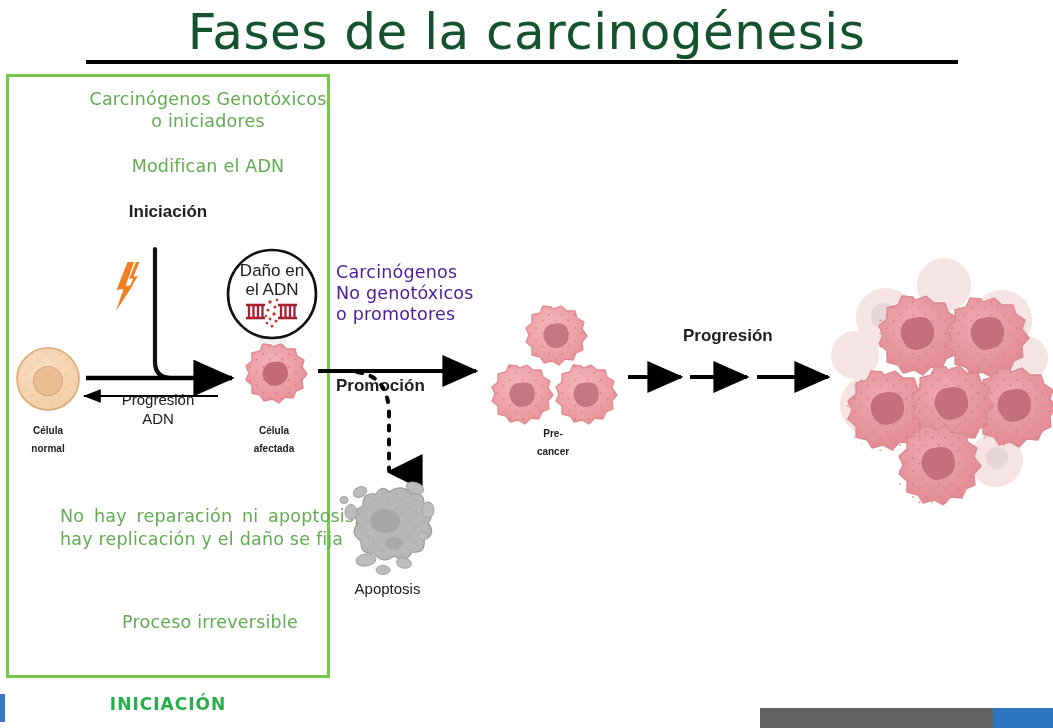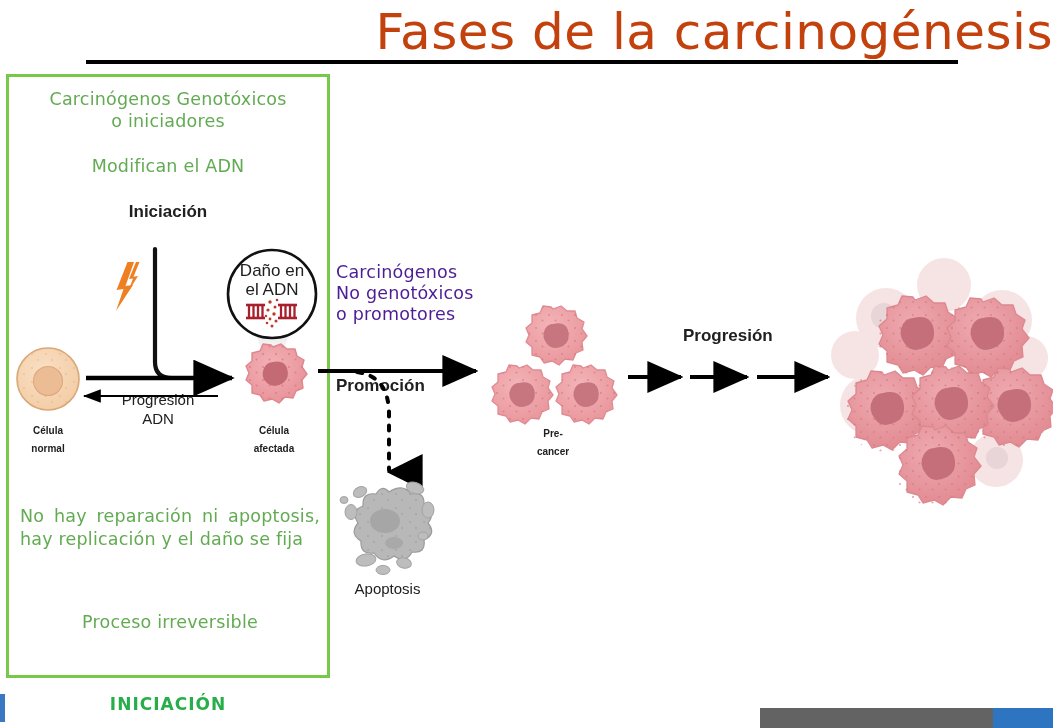--- a/index.html
+++ b/index.html
@@ -16,26 +16,26 @@
     height: 728px;
     background: #ffffff;
     overflow: hidden;
   }
   .abs { position: absolute; }
 
   
   #title {
     left: 0; top: 2px;
     width: 1053px;
-    text-align: right;
+    text-align: center;
     font-family: "DejaVu Sans", sans-serif;
     font-size: 50px;
     font-weight: 400;
     letter-spacing: 0.5px;
-    color: #c2410c;
+    color: #14532d;
     line-height: 60px;
     white-space: nowrap;
   }
   #title-underline {
     left: 86px; top: 60px;
     width: 872px; height: 4px;
     background: #000000;
   }
 
   
@@ -45,20 +45,21 @@
     border: 3px solid #78c94a;
     box-sizing: border-box;
     background: transparent;
   }
   .green-text {
     color: #62ab52;
     font-family: "DejaVu Sans", sans-serif;
     font-size: 17.5px;
     line-height: 22px;
     letter-spacing: 0.2px;
+    margin-left: 40px;
   }
   #gt-carcinogenos {
     left: 12px; top: 88px; width: 312px;
     text-align: center;
   }
   #gt-modifican {
     left: 12px; top: 155px; width: 312px;
     text-align: center;
   }
   #gt-nohay {

